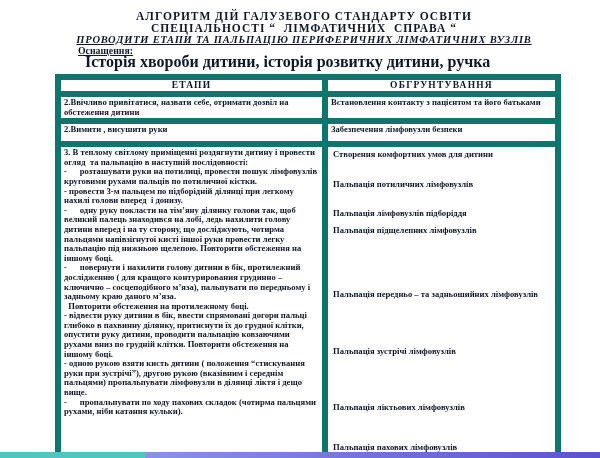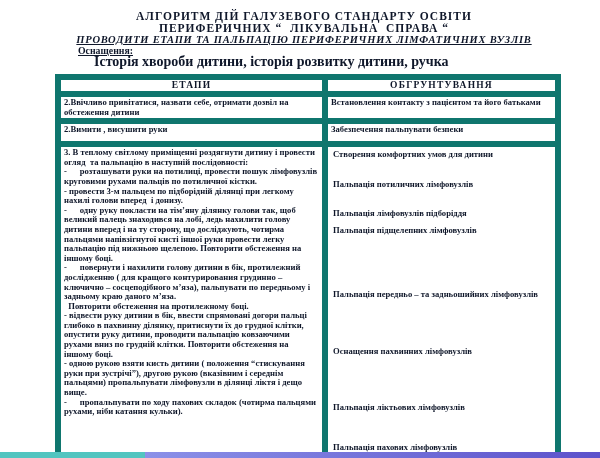--- a/index.html
+++ b/index.html
@@ -27,22 +27,22 @@
     font-style:italic;
     text-decoration:underline;
     white-space:pre;
   }
   .equip-label{
     position:absolute;top:46px;left:78px;
     font-size:9.8px;line-height:10px;
     text-decoration:underline;
   }
   .equip-items{
-    position:absolute;top:57px;left:94px;
-    font-size:14px;line-height:10px;
+    position:absolute;top:57px;left:85px;
+    font-size:16px;line-height:10px;
   }
   table.algo-table{
     position:absolute;top:74px;left:55px;
     width:500px;
     border-collapse:collapse;
     table-layout:fixed;
   }
   table.algo-table th, table.algo-table td{
     border:6px solid #0f766e;
     vertical-align:top;
@@ -82,21 +82,21 @@
   .bar-teal{width:145px;height:6px;background:#52c5c0;}
   .bar-purple{flex:1;height:6px;background:linear-gradient(to right,#8b91e8,#5c52cb);}
 </style>
 </head>
 <body>
 
 <div class="page">
 
   <div class="title-block">
     <div class="t1">АЛГОРИТМ ДІЙ ГАЛУЗЕВОГО СТАНДАРТУ ОСВІТИ</div>
-    <div class="t1">ПЕРИФЕРИЧНИХ “  ЛІКУВАЛЬНА  СПРАВА “</div>
+    <div class="t1">СПЕЦІАЛЬНОСТІ “  ЛІМФАТИЧНИХ  СПРАВА “</div>
     <div class="t2">ПРОВОДИТИ ЕТАПИ ТА ПАЛЬПАЦІЮ ПЕРИФЕРИЧНИХ ЛІМФАТИЧНИХ ВУЗЛІВ</div>
   </div>
 
   <div class="equip-label">Оснащення:</div>
   <div class="equip-items">Історія хвороби дитини, історія розвитку дитини, ручка</div>
 
   <table class="algo-table">
     <colgroup>
         <col class="c-stage">
         <col class="c-just">
@@ -107,42 +107,42 @@
         <th>ОБГРУНТУВАННЯ</th>
       </tr>
     </thead>
     <tbody>
       <tr class="r1">
         <td>2.Ввічливо привітатися, назвати себе, отримати дозвіл на обстеження дитини</td>
         <td>Встановлення контакту з пацієнтом та його батьками</td>
       </tr>
       <tr class="r2">
         <td>2.Вимити , висушити руки</td>
-        <td>Забезпечення пальпувати безпеки</td>
+        <td>Забезпечення лімфовузли безпеки</td>
       </tr>
       <tr class="r3">
         <td>
           <p>3. В теплому світлому приміщенні роздягнути дитину і провести огляд  та пальпацію в наступній послідовності:</p>
           <p>-      розташувати руки на потилиці, провести пошук лімфовузлів круговими рухами пальців по потиличної кістки.</p>
           <p>- провести 3-м пальцем по підборідній ділянці при легкому нахилі голови вперед  і донизу.</p>
           <p>-      одну руку покласти на тім’яну ділянку голови так, щоб великий палець знаходився на лобі, ледь нахилити голову дитини вперед і на ту сторону, що досліджують, чотирма пальцями напівзігнутої кисті іншої руки провести легку пальпацію під нижньою щелепою. Повторити обстеження на іншому боці.</p>
           <p>-      повернути і нахилити голову дитини в бік, протилежний дослідженню ( для кращого контурирования грудинно – ключично – сосцеподібного м’яза), пальпувати по передньому і задньому краю даного м’яза.</p>
           <p>  Повторити обстеження на протилежному боці.</p>
           <p>- відвести руку дитини в бік, ввести спрямовані догори пальці глибоко в пахвинну ділянку, притиснути їх до грудної клітки, опустити руку дитини, проводити пальпацію ковзаючими рухами вниз по грудній клітки. Повторити обстеження на іншому боці.</p>
           <p>- одною рукою взяти кисть дитини ( положення “стискування руки при зустрічі”), другою рукою (вказівним і середнім пальцями) пропальпувати лімфовузли в ділянці ліктя і дещо вище.</p>
           <p>-      пропальпувати по ходу пахових складок (чотирма пальцями рухами, ніби катання кульки).</p>
         </td>
         <td>
           <div class="jwrap">
             <div class="jpos" style="top:2px">Створення комфортних умов для дитини</div>
             <div class="jpos" style="top:32px">Пальпація потиличних лімфовузлів</div>
             <div class="jpos" style="top:61px">Пальпація лімфовузлів підборіддя</div>
             <div class="jpos" style="top:78px">Пальпація підщелепних лімфовузлів</div>
             <div class="jpos" style="top:142px">Пальпація передньо – та задньошийних лімфовузлів</div>
-            <div class="jpos" style="top:199px">Оснащення пахвинних лімфовузлів</div>
+            <div class="jpos" style="top:199px">Пальпація зустрічі лімфовузлів</div>
             <div class="jpos" style="top:255px">Пальпація ліктьових лімфовузлів</div>
             <div class="jpos" style="top:295px">Пальпація пахових лімфовузлів</div>
           </div>
         </td>
       </tr>
     </tbody>
   </table>
 
   <div class="footer-bar">
     <div class="bar-teal"></div>

